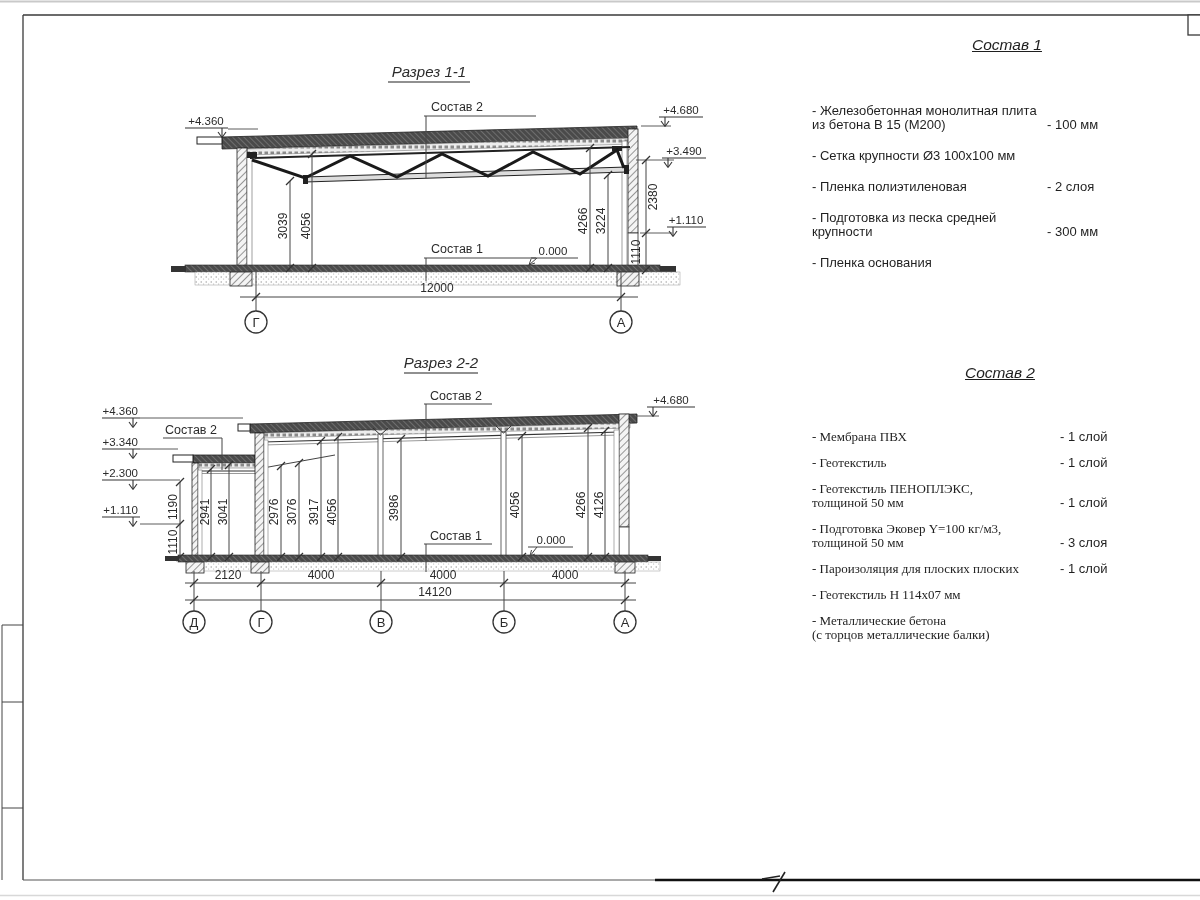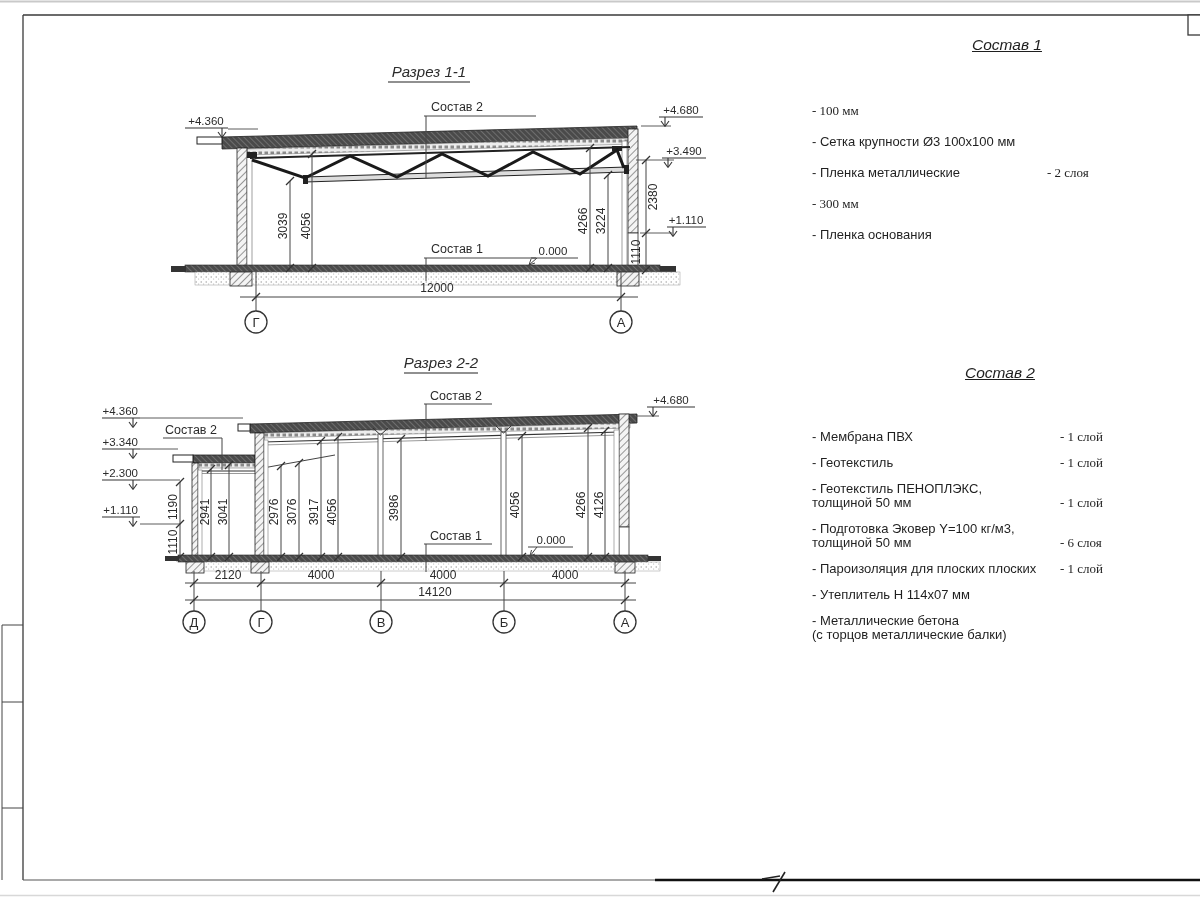--- a/index.html
+++ b/index.html
@@ -13,29 +13,29 @@
   #linework .dim{font-size:12px;}
   #linework .elev{font-size:11.5px;}
   #linework .axis{font-size:13px;}
   
   .sostav{position:absolute;width:390px;font-size:13px;line-height:14px;color:#1f1f1f;}
   .sostav .s-title{font-size:15.5px;font-style:italic;text-decoration:underline;
                    width:160px;text-align:center;}
   .sostav .s-items{display:flex;flex-direction:column;}
   .sostav .item{display:flex;align-items:flex-end;}
   .sostav .txt{flex:0 0 auto;}
-  .sostav .val{white-space:nowrap;font-family:Liberation Serif, serif;}
+  .sostav .val{white-space:nowrap;}
   #sostav1-block{left:812px;top:38px;}
   #sostav1-block .s-title{margin-left:115px;}
   #sostav1-block .s-items{margin-top:52px;gap:17px;}
   #sostav1-block .txt{width:235px;}
   #sostav2-block{left:812px;top:366px;}
   #sostav2-block .s-title{margin-left:108px;}
   #sostav2-block .s-items{margin-top:50px;gap:12px;}
-  #sostav2-block .txt{width:248px;}
+  #sostav2-block .txt{width:248px;font-family:Liberation Serif, serif;}
 </style>
 </head>
 <body>
 
 <div id="sheet">
 
 <svg id="linework" viewBox="0 0 1200 900">
   <defs>
     <pattern id="patRoof" width="4" height="4" patternUnits="userSpaceOnUse" patternTransform="rotate(45)">
       <rect width="4" height="4" fill="#4a4a4a"></rect>
@@ -366,31 +366,33 @@
     <text class="axis" x="381" y="627" text-anchor="middle">В</text>
     <text class="axis" x="504" y="627" text-anchor="middle">Б</text>
     <text class="axis" x="625" y="627" text-anchor="middle">А</text>
   </g>
 </svg>
 
 <div class="sostav" id="sostav1-block">
   <div class="s-title">Состав 1</div>
   <div class="s-items">
     <div class="item">
+      <div class="txt"><span>- Железобетонная  монолитная плита</span><br><span>из бетона В 15 (М200)</span></div>
       <div class="val">- 100 мм</div>
     </div>
     <div class="item">
       <div class="txt"><span>- Сетка крупности Ø3 100х100 мм</span></div>
       <div class="val"></div>
     </div>
     <div class="item">
-      <div class="txt"><span>- Пленка металлические</span></div>
+      <div class="txt"><span>- Пленка полиэтиленовая</span></div>
       <div class="val">-  2 слоя</div>
     </div>
     <div class="item">
+      <div class="txt"><span>- Подготовка из песка средней</span><br><span>крупности</span></div>
       <div class="val">- 300 мм</div>
     </div>
     <div class="item">
       <div class="txt"><span>- Пленка основания</span></div>
       <div class="val"></div>
     </div>
   </div>
 </div>
 
 <div class="sostav" id="sostav2-block">
@@ -403,28 +405,28 @@
     <div class="item">
       <div class="txt"><span>- Геотекстиль</span></div>
       <div class="val">- 1 слой</div>
     </div>
     <div class="item">
       <div class="txt"><span>- Геотекстиль ПЕНОПЛЭКС,</span><br><span>толщиной 50 мм</span></div>
       <div class="val">- 1 слой</div>
     </div>
     <div class="item">
       <div class="txt"><span>- Подготовка Эковер Y=100 кг/м3,</span><br><span>толщиной 50 мм</span></div>
-      <div class="val">- 6 слоя</div>
+      <div class="val">- 3 слоя</div>
     </div>
     <div class="item">
       <div class="txt"><span>- Пароизоляция для плоских плоских</span></div>
       <div class="val">- 1 слой</div>
     </div>
     <div class="item">
-      <div class="txt"><span>- Утеплитель Н 114х07 мм</span></div>
+      <div class="txt"><span>- Геотекстиль Н 114х07 мм</span></div>
       <div class="val"></div>
     </div>
     <div class="item">
       <div class="txt"><span>- Металлические бетона</span><br><span>(с торцов металлические балки)</span></div>
       <div class="val"></div>
     </div>
   </div>
 </div>
 
 </div>

